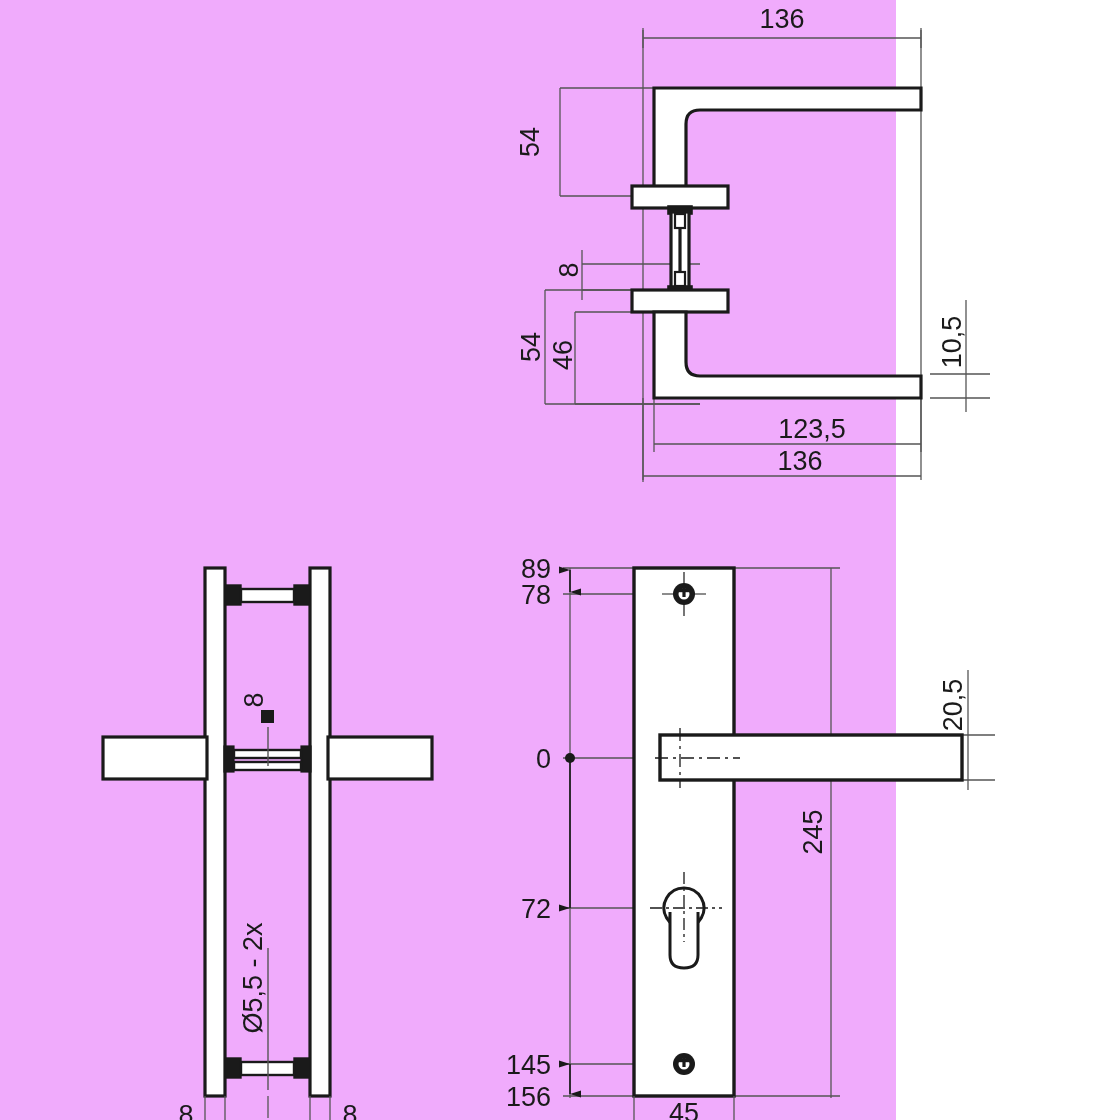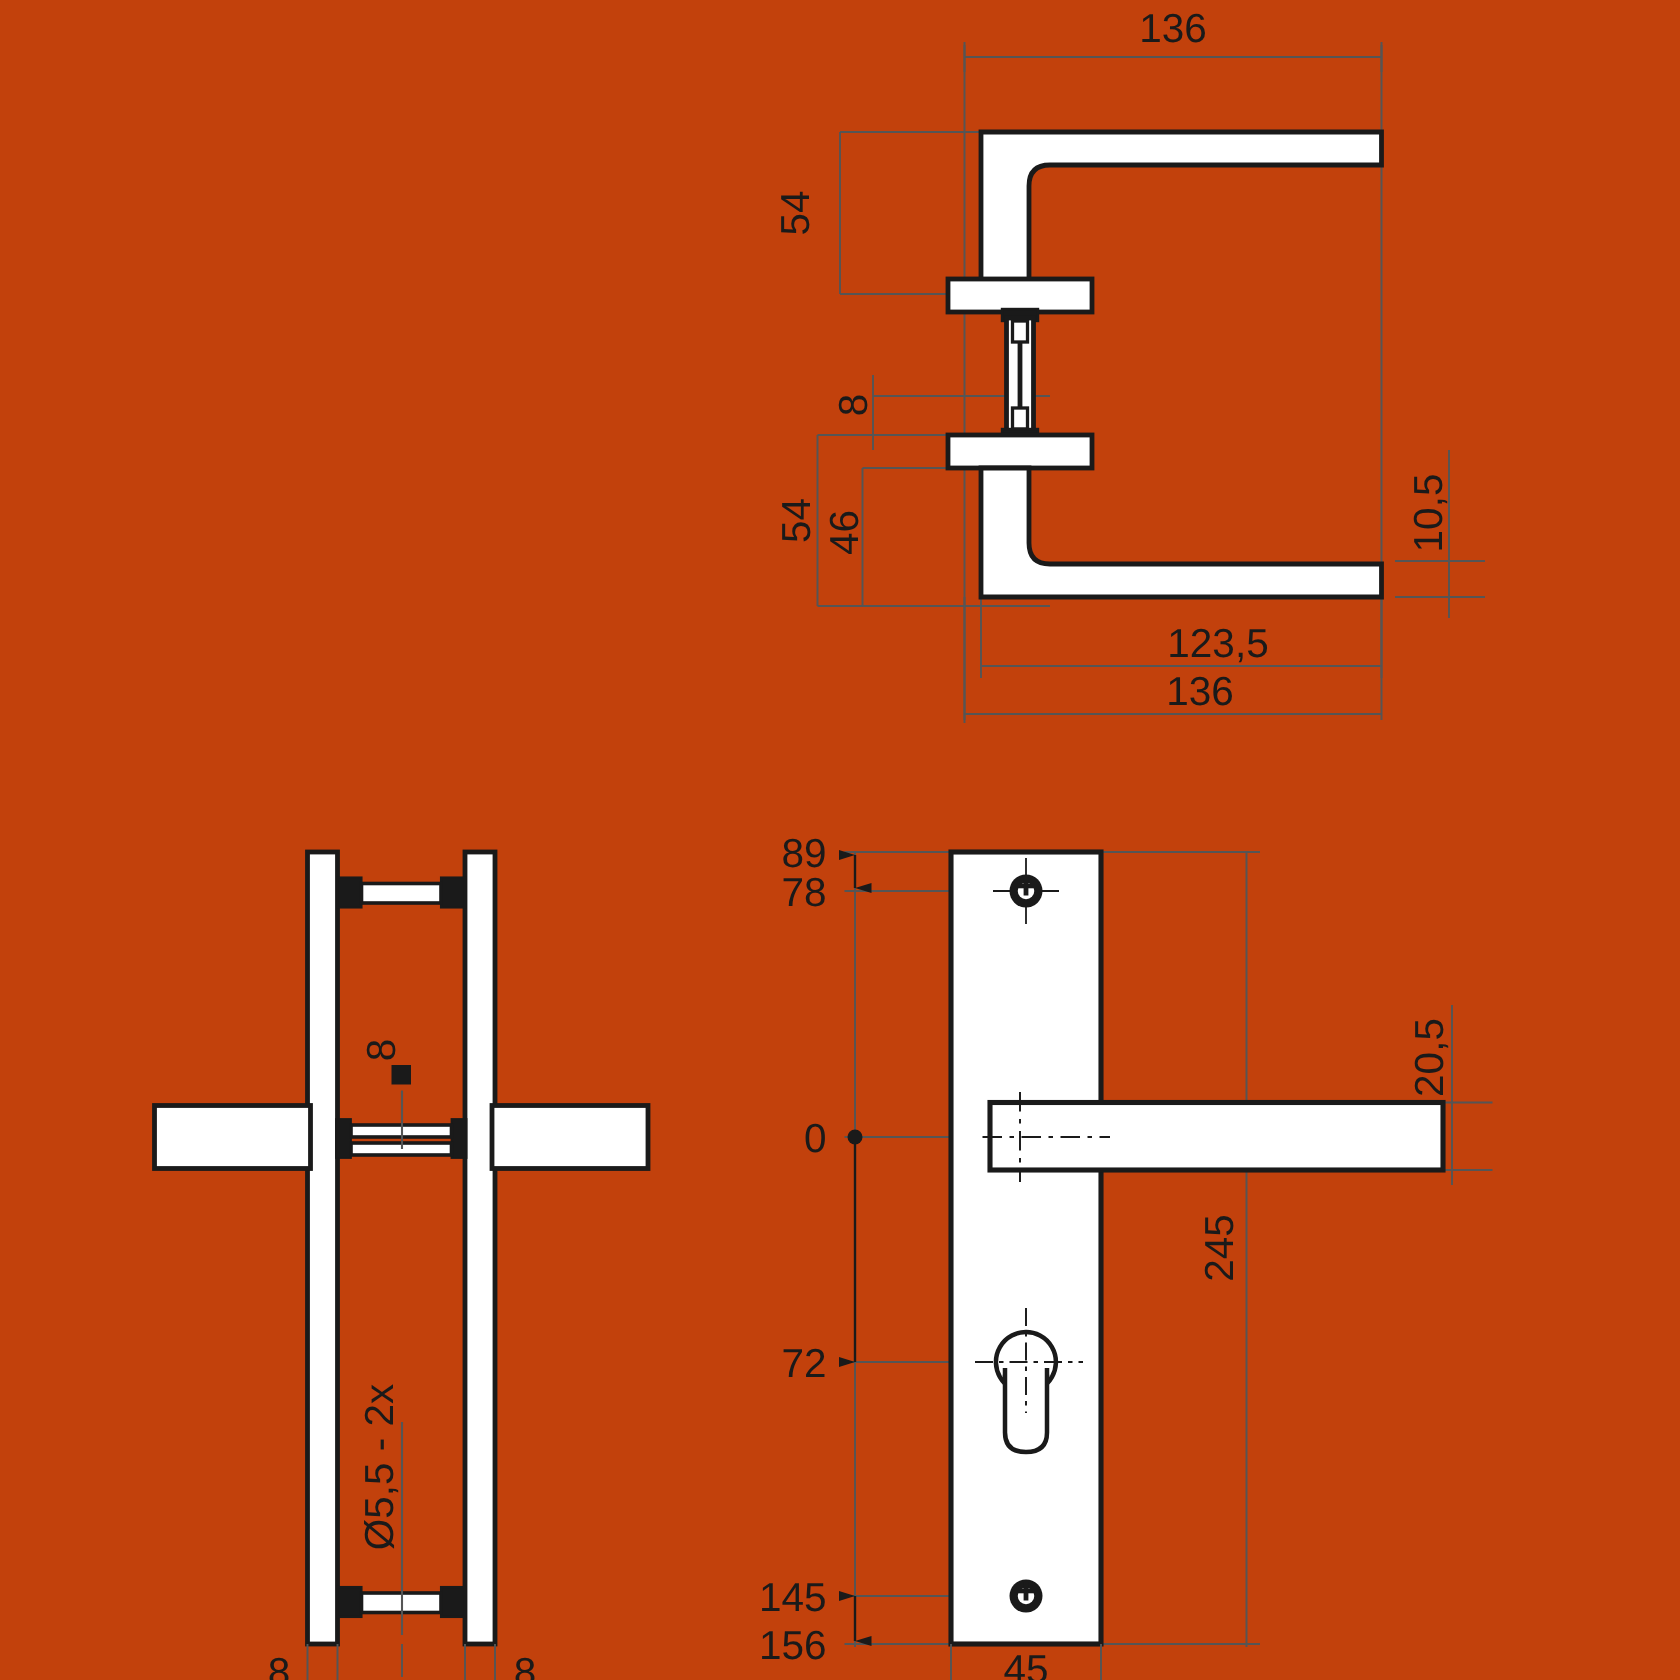--- a/index.html
+++ b/index.html
@@ -9,23 +9,23 @@
     background: #ffffff;
   }
   body {
     width: 1120px;
     height: 1120px;
     font-family: "Liberation Sans", sans-serif;
     overflow: hidden;
   }
   #drawing-root {
     position: relative;
-    width: 1120px;
+    width: 896px;
     height: 1120px;
-    background: #c2410c;
+    background: #f0abfc;
   }
   svg#cad {
     position: absolute;
     top: 0;
     left: 0;
     width: 1120px;
     height: 1120px;
     display: block;
   }
   .dim-text {

